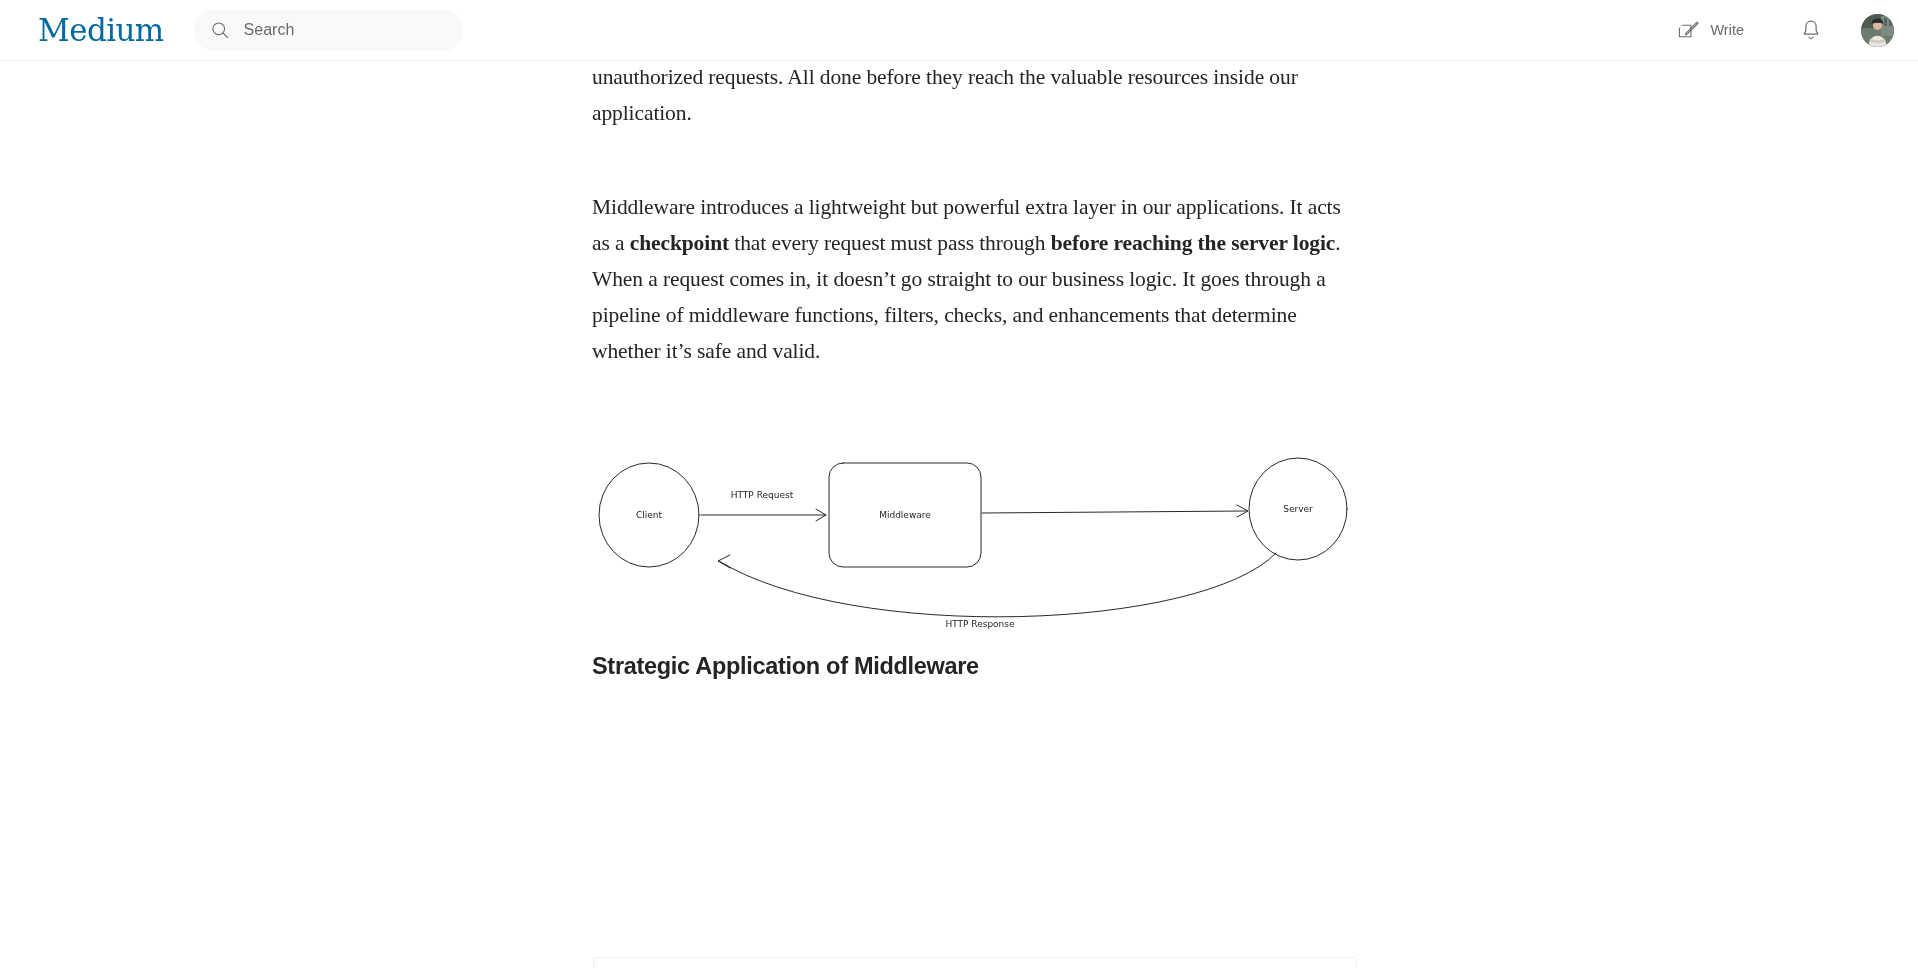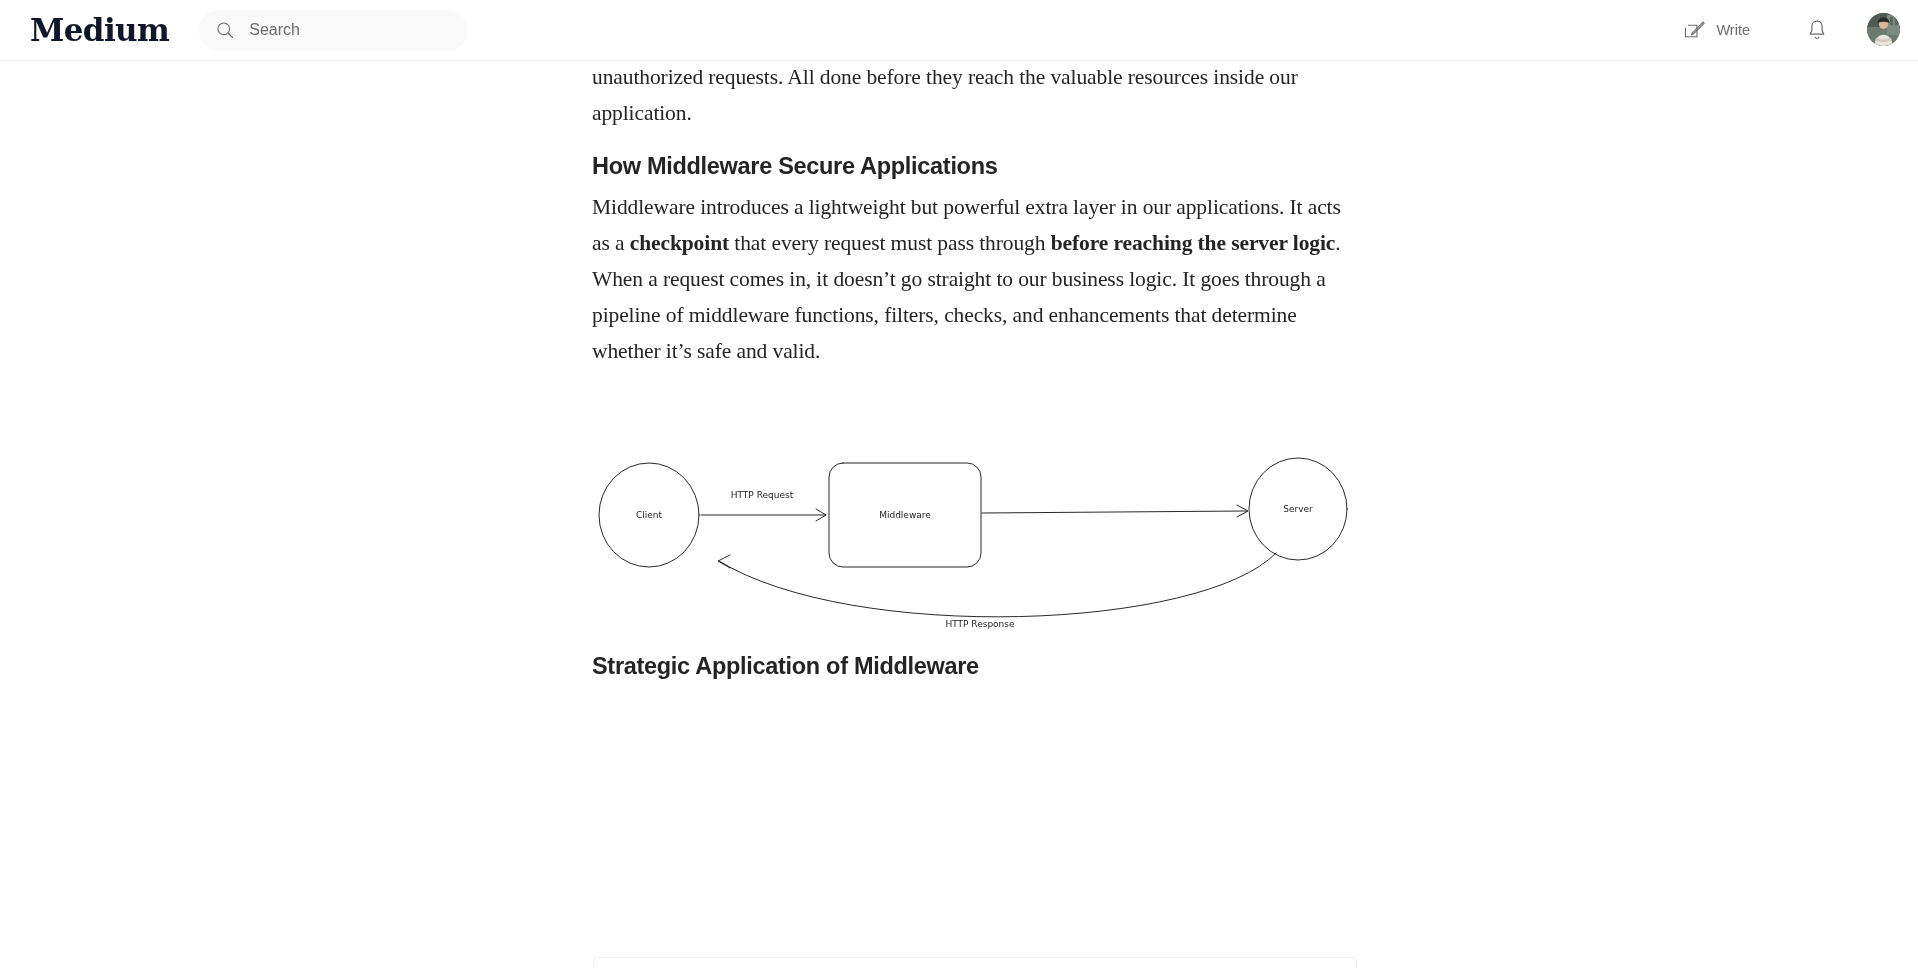--- a/index.html
+++ b/index.html
@@ -20,26 +20,26 @@
     position: absolute;
     top: 0; left: 0;
     width: 1918px; height: 61px;
     background: #ffffff;
     border-bottom: 1px solid #f2f2f2;
     display: flex;
     align-items: center;
     z-index: 50;
   }
   .brand {
-    margin-left: 30px;
+    margin-left: 38px;
     font-family: "DejaVu Serif", "Liberation Serif", serif;
-    font-weight: 700;
+    font-weight: 400;
     font-size: 31px;
     letter-spacing: -0.6px;
-    color: #0f172a;
+    color: #0369a1;
     line-height: 1;
     cursor: pointer;
     user-select: none;
   }
   .search-pill {
     margin-left: 30px;
     width: 269px; height: 41px;
     background: #f9f9f9;
     border-radius: 21px;
     display: flex;
@@ -50,22 +50,23 @@
   .search-icon { width: 20px; height: 20px; flex: 0 0 20px; display:block; }
   .search-text {
     margin-left: 14px;
     font-size: 16px;
     color: #6b6b6b;
     font-family: "Liberation Sans", sans-serif;
   }
   .header-right {
     margin-left: auto;
     display: flex;
+    align-items: center;
     gap: 0px;
-    padding-right: 18px;
+    padding-right: 24px;
   }
   .write-btn {
     display: flex;
     align-items: center;
     gap: 9px;
     cursor: pointer;
     padding: 6px 10px;
     color: #6b6b6b;
   }
   .write-icon { width: 23px; height: 23px; display:block; }
@@ -223,21 +224,20 @@
 
   </div>
 </div>
 
 <div class="article">
 
   <div class="clipped-line">and rejecting malformed, oversized, or unauthorized</div>
 
   <p class="col body" style="top:-2px;">unauthorized requests. All done before they reach the valuable resources inside our application.</p>
 
-  <h2 class="col head" style="top:90px;">How Middleware Secure Applications</h2>
 
   <p class="col body" style="top:128px;"><span>Middleware introduces a lightweight but powerful extra layer in our applications. It acts as a </span><b>checkpoint</b><span> that every request must pass through </span><b>before reaching the server logic</b><span>. When a request comes in, it doesn’t go straight to our business logic. It goes through a pipeline of middleware functions, filters, checks, and enhancements that determine whether it’s safe and valid.</span></p>
 
   <div class="figure" style="top:364px;">
     <svg viewBox="0 0 766 220" xmlns="http://www.w3.org/2000/svg">
       <g fill="none" stroke="#1e1e1e" stroke-width="0.95" stroke-linecap="round" stroke-linejoin="round">
 
         <ellipse cx="57" cy="90" rx="50" ry="52"></ellipse>
 
         <rect x="237" y="38" width="152" height="104" rx="14" ry="14"></rect>

